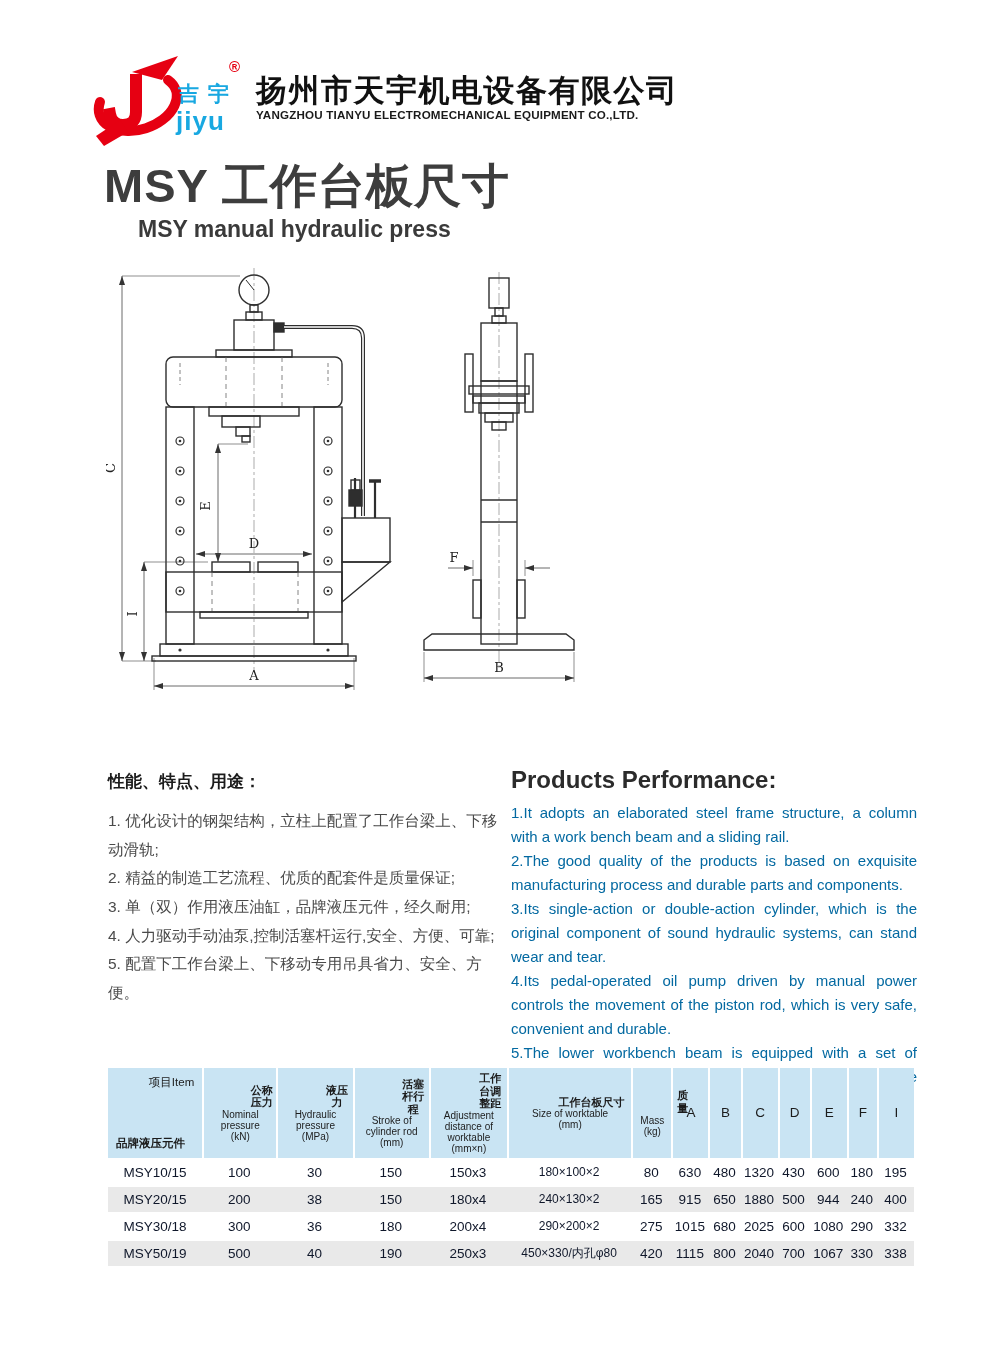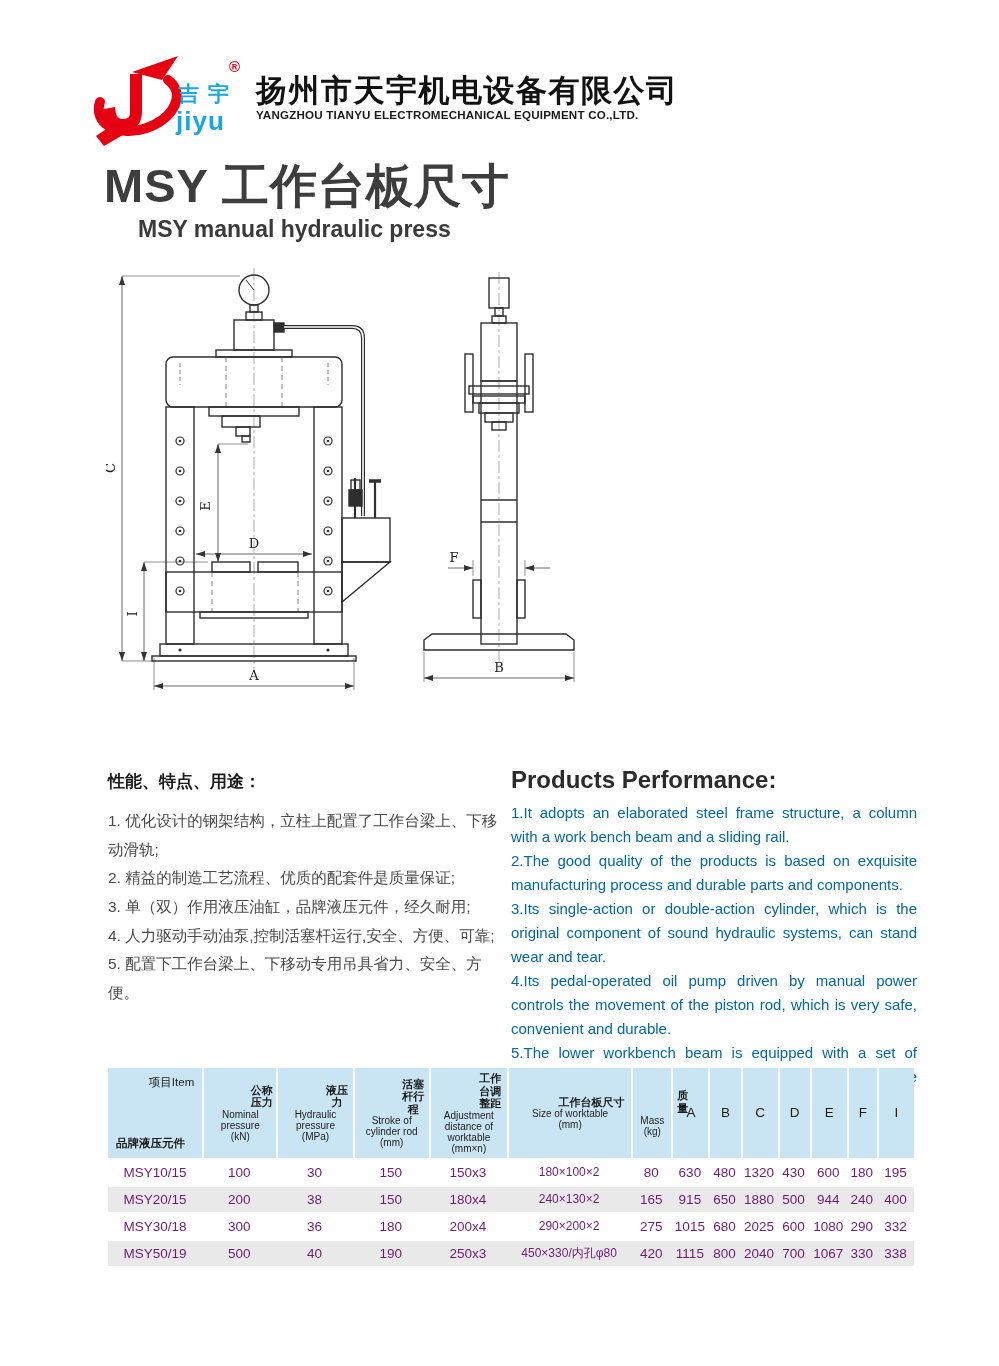--- a/index.html
+++ b/index.html
@@ -46,21 +46,21 @@
   .th-en { font-size:10px; font-weight:normal; line-height:1.1; }
   .th-letter { font-size:13.5px; font-weight:normal; }
   .corner { position:relative; padding:0;
             background:
               linear-gradient(to bottom right,
                 rgba(0,0,0,0) calc(50% - 1.5px), #ffffff calc(50% - 1.5px),
                 #ffffff calc(50% + 1.5px), rgba(0,0,0,0) calc(50% + 1.5px)),
               #c9e4f3; }
   .corner-item  { position:absolute; top:7px;  right:8px; font-size:11.5px; font-weight:normal; }
   .corner-model { position:absolute; bottom:7px; left:8px; font-size:11.5px; font-weight:bold; }
-  .spec-t td { text-align:center; font-size:13.5px; color:#701a75; height:25px; padding:2px 0; }
+  .spec-t td { text-align:center; font-size:13.5px; color:#0f172a; height:25px; padding:2px 0; }
   .spec-t tr.odd  td { background:#ffffff; }
   .spec-t tr.even td { background:#e9e9e9; }
   .spec-t td.small { font-size:12px;margin-top:6px; }
 </style>
 </head>
 <body>
 
 <div class="page">
 
   <div class="hdr">

